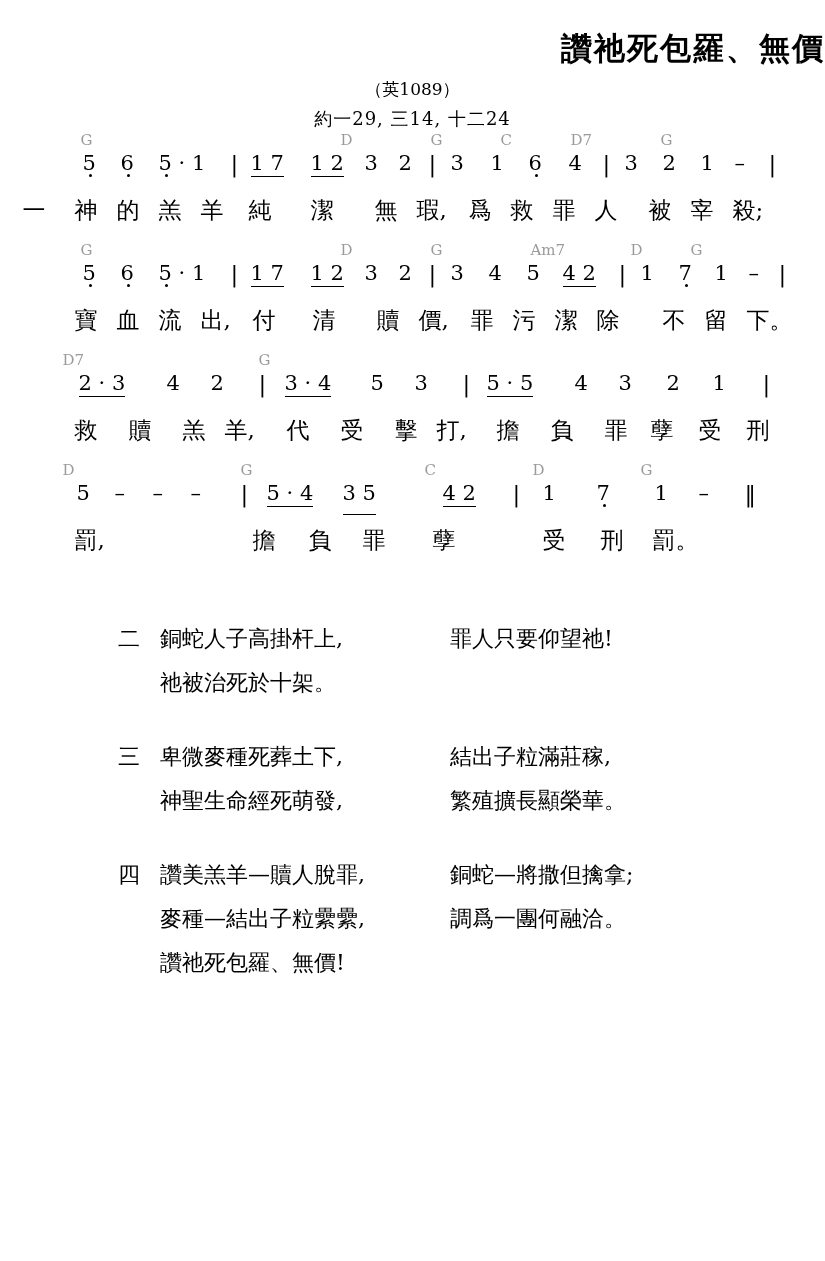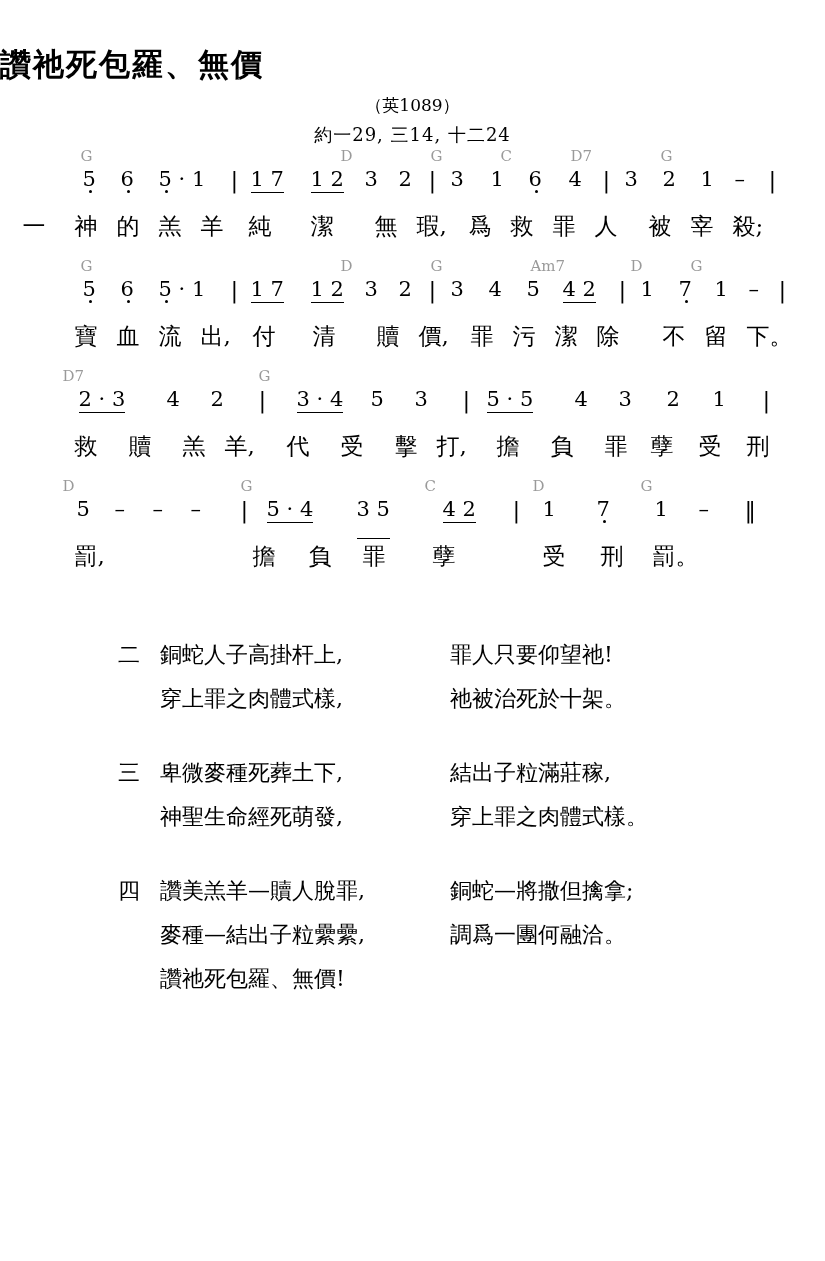--- a/index.html
+++ b/index.html
@@ -16,25 +16,25 @@
     overflow: hidden;
   }
   .page {
     position: relative;
     width: 825px;
     height: 1261px;
   }
 
   
   .title {
-    text-align: left;
+    text-align: right;
     font-size: 31px;
     font-weight: bold;
     letter-spacing: 2px;
-    margin-top: 44px;
+    margin-top: 28px;
     font-family: "DejaVu Serif", "Liberation Serif", serif;
   }
   .subtitle {
     text-align: center;
     font-size: 17px;
     margin-top: 8px;
   }
   .scripture {
     text-align: center;
     font-size: 18px;
@@ -242,21 +242,21 @@
       <div class="system">
         <div class="chordline">
           <span style="left: 0px;">D7</span>
           <span style="left: 196px;">G</span>
         </div>
         <div class="noteline">
           <span class="n" style="left: 16px; border-bottom: 1.6px solid rgb(0, 0, 0); padding-bottom: 1px;">2 · 3</span>
           <span class="n" style="left: 104px;">4</span>
           <span class="n" style="left: 148px;">2</span>
           <span class="n bar" style="left: 196px;">|</span>
-          <span class="n" style="left: 222px; border-bottom: 1.6px solid rgb(0, 0, 0); padding-bottom: 1px; margin-left: 12px;">3 · 4</span>
+          <span class="n" style="left: 222px; border-bottom: 1.6px solid rgb(0, 0, 0); padding-bottom: 1px;">3 · 4</span>
           <span class="n" style="left: 308px;">5</span>
           <span class="n" style="left: 352px;">3</span>
           <span class="n bar" style="left: 400px;">|</span>
           <span class="n" style="left: 424px; border-bottom: 1.6px solid rgb(0, 0, 0); padding-bottom: 1px;">5 · 5</span>
           <span class="n" style="left: 512px;">4</span>
           <span class="n" style="left: 556px;">3</span>
           <span class="n" style="left: 604px;">2</span>
           <span class="n" style="left: 650px;">1</span>
           <span class="n bar" style="left: 700px;">|</span>
         </div>
@@ -285,21 +285,21 @@
           <span style="left: 470px;">D</span>
           <span style="left: 578px;">G</span>
         </div>
         <div class="noteline">
           <span class="n" style="left: 14px;">5</span>
           <span class="n" style="left: 52px;">–</span>
           <span class="n" style="left: 90px;">–</span>
           <span class="n" style="left: 128px;">–</span>
           <span class="n bar" style="left: 178px;">|</span>
           <span class="n" style="left: 204px; border-bottom: 1.6px solid rgb(0, 0, 0); padding-bottom: 1px;">5 · 4</span>
-          <span class="n" style="left: 294px; border-bottom: 1.6px solid rgb(0, 0, 0); padding-bottom: 17px;">3 5</span>
+          <span class="n" style="left: 280px; border-bottom: 1.6px solid rgb(0, 0, 0); padding-bottom: 9px;">3 5</span>
           <span class="n" style="left: 380px; border-bottom: 1.6px solid rgb(0, 0, 0); padding-bottom: 1px;">4 2</span>
           <span class="n bar" style="left: 450px;">|</span>
           <span class="n" style="left: 480px;">1</span>
           <span class="n" style="left: 534px; position: absolute;">7<i style="position: absolute; left: 6px; bottom: -2px; width: 3px; height: 3px; background: rgb(0, 0, 0); border-radius: 50%;"></i></span>
           <span class="n" style="left: 592px;">1</span>
           <span class="n" style="left: 636px;">–</span>
           <span class="n bar" style="left: 682px;">‖</span>
         </div>
         <div class="lyricline">
           <span class="l" style="left: 12px;">罰,</span>
@@ -316,34 +316,33 @@
 
   <div class="verses" id="verses">
       <div class="verse">
         <div class="verse-row">
           <div class="verse-num">二</div>
           <div class="verse-colA">銅蛇人子高掛杆上,</div>
           <div class="verse-colB">罪人只要仰望祂!</div>
         </div>
         <div class="verse-row">
           <div class="spacer-num"></div>
-          <div class="verse-colA">穿上罪之肉體式樣,</div>
           <div class="verse-colB">祂被治死於十架。</div>
         </div>
       </div>
       <div class="verse">
         <div class="verse-row">
           <div class="verse-num">三</div>
           <div class="verse-colA">卑微麥種死葬土下,</div>
           <div class="verse-colB">結出子粒滿莊稼,</div>
         </div>
         <div class="verse-row">
           <div class="spacer-num"></div>
           <div class="verse-colA">神聖生命經死萌發,</div>
-          <div class="verse-colB">穿上罪之肉體式樣。</div>
+          <div class="verse-colB">繁殖擴長顯榮華。</div>
         </div>
       </div>
       <div class="verse">
         <div class="verse-row">
           <div class="verse-num">四</div>
           <div class="verse-colA">讚美羔羊—贖人脫罪,</div>
           <div class="verse-colB">銅蛇—將撒但擒拿;</div>
         </div>
         <div class="verse-row">
           <div class="spacer-num"></div>

